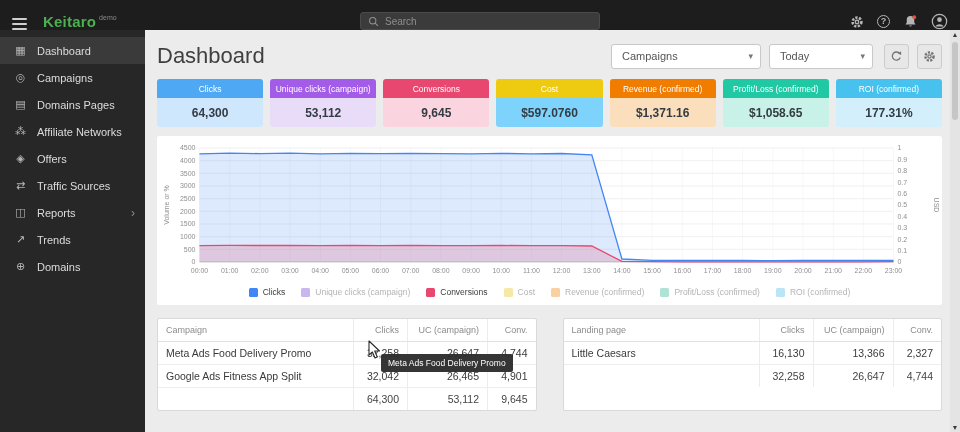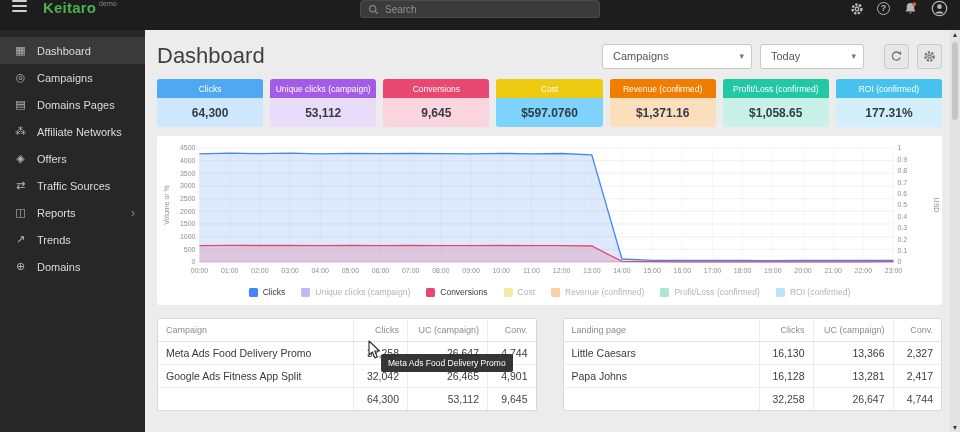--- a/index.html
+++ b/index.html
@@ -1,21 +1,21 @@
 <!DOCTYPE html>
 <html><head>
 <meta charset="utf-8">
 <style>
   *{margin:0;padding:0;box-sizing:border-box}
   html,body{width:960px;height:432px;overflow:hidden}
   body{font-family:"Liberation Sans","DejaVu Sans",sans-serif;background:#ececec}
   .app{position:relative;width:960px;height:432px;overflow:hidden}
 
   
-  .topbar{position:absolute;top:0;left:0;right:0;height:30px;background:#1d1d1d;display:flex;align-items:flex-start;padding:0 12px;z-index:8}
+  .topbar{position:absolute;top:0;left:0;right:0;height:30px;background:#1d1d1d;display:flex;align-items:flex-end;padding:0 12px;z-index:8}
   .hamburger{display:flex;flex-direction:column;gap:3px;cursor:pointer;margin-right:16px}
   .hamburger span{display:block;width:15px;height:2px;background:#cfcfcf;border-radius:1px}
   .logo{display:flex;align-items:flex-start;cursor:pointer}
   .logo-text{color:#4caf50;font-weight:bold;font-size:15px;letter-spacing:.2px;line-height:16px}
   .logo-badge{color:#8a8a8a;font-size:7px;margin-left:3px;margin-top:0}
   .searchbox{position:absolute;left:50%;transform:translateX(-50%);width:240px;height:18px;background:#3b3b3b;border:1px solid #4a4a4a;border-radius:3px;display:flex;align-items:center;padding:0 7px}
   .search-icon{width:11px;height:11px;margin-right:6px;flex:0 0 auto}
   .search-input{flex:1;background:transparent;border:none;outline:none;color:#ddd;font-size:10px;min-width:0}
   .search-input::placeholder{color:#8f8f8f}
   .topbar-right{margin-left:auto;display:flex;align-items:center;gap:13px}
@@ -28,21 +28,21 @@
   .side-item.active{background:#3a3a3a}
   .side-icon{width:15px;margin-right:9px;color:#b5b5b5;font-size:11px;text-align:center;flex:0 0 auto}
   .side-chevron{margin-left:auto;color:#8a8a8a;font-size:12px}
 
   
   .main{position:absolute;left:145px;top:30px;right:10px;bottom:0;padding:8px 8px 0 12px;overflow:hidden}
   .title-row{display:flex;align-items:center;justify-content:space-between;height:36px}
   .page-title{font-size:22px;font-weight:400;color:#404040}
   .controls{display:flex;align-items:center;gap:8px}
   .select{position:relative;height:25px;background:#fff;border:1px solid #c8c8c8;border-radius:3px;display:flex;align-items:center;padding:0 22px 0 10px;font-size:11px;color:#555;cursor:pointer;width:150px}
-  .select.small{width:104px;margin-right:12px}
+  .select.small{width:104px;margin-right:3px}
   .select .chev{position:absolute;right:7px;color:#777;font-size:9px}
   .icon-btn{width:25px;height:25px;border:1px solid #ccc;background:#e7e7e7;border-radius:3px;display:flex;align-items:center;justify-content:center;cursor:pointer;padding:0}
 
   
   .cards{display:flex;gap:7px;margin-top:5px}
   .card{flex:1;border-radius:3px;overflow:hidden;text-align:center;cursor:pointer}
   .card-label{color:#fff;font-size:8.5px;padding:5px 1px 4px;white-space:nowrap;overflow:hidden}
   .card-value{font-size:12px;font-weight:bold;color:#333b44;padding:8px 0 7px}
 
   
@@ -390,26 +390,20 @@
                 <th class="num">Conv.</th>
               </tr>
             </thead>
             <tbody>
               <tr>
                 <td class="">Little Caesars</td>
                 <td class="num">16,130</td>
                 <td class="num">13,366</td>
                 <td class="num">2,327</td>
               </tr>
-              <tr>
-                <td class="">Papa Johns</td>
-                <td class="num">16,128</td>
-                <td class="num">13,281</td>
-                <td class="num">2,417</td>
-              </tr>
             </tbody>
             <tfoot>
               <tr>
                 <td class=""></td>
                 <td class="num">32,258</td>
                 <td class="num">26,647</td>
                 <td class="num">4,744</td>
               </tr>
             </tfoot>
           </table>

